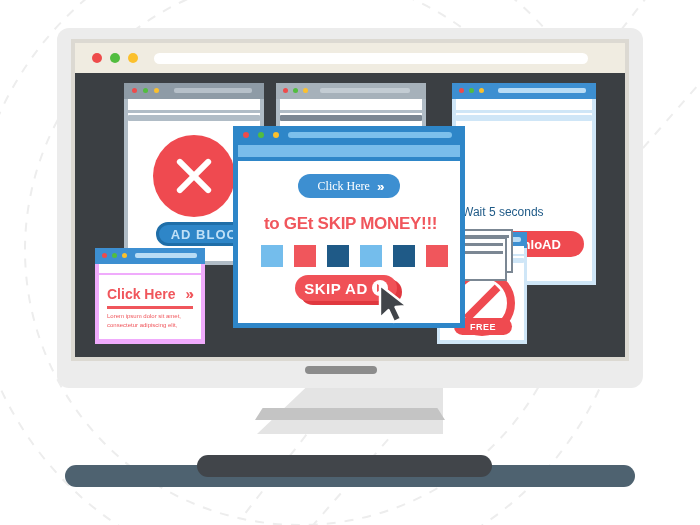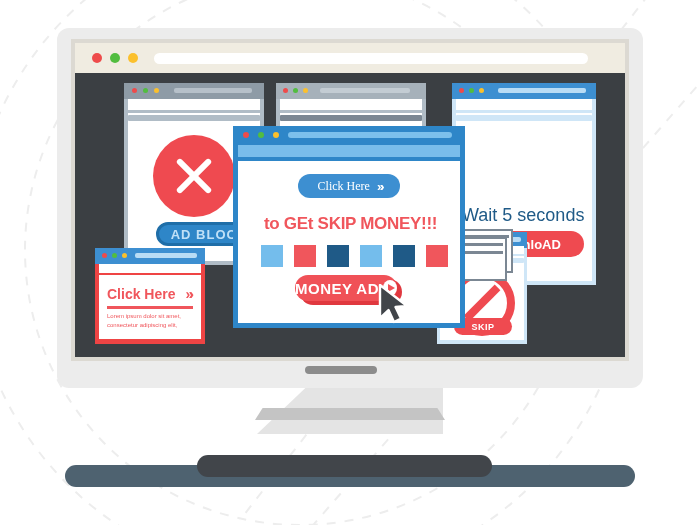--- a/index.html
+++ b/index.html
@@ -89,21 +89,21 @@
   #win-freeads .body{left:4px;top:30px;width:142px;height:126px;}
 
   
   #win-ads{left:452px;top:83px;width:144px;height:202px;background:#cfe6f7;}
   #win-ads .bar{background:#3d8fd1;}
   #win-ads .strip{left:46px;width:88px;background:#b9dcf5;}
   #win-ads .tabrow{top:16px;left:4px;width:136px;background:#ffffff;height:11px;}
   #win-ads .body{left:4px;top:30px;width:136px;height:168px;}
 
   
-  #win-click{left:95px;top:248px;width:110px;height:96px;background:#ef4444;}
+  #win-click{left:95px;top:248px;width:110px;height:96px;background:#f0abfc;}
   #win-click .bar{background:#3d8fd1;}
   #win-click .strip{left:40px;width:62px;background:#b9dcf5;}
   #win-click .tabrow{top:16px;left:4px;width:102px;background:#ffffff;height:9px;}
   #win-click .body{left:4px;top:27px;width:102px;height:64px;}
 
   
   #win-block{left:437px;top:232px;width:90px;height:112px;background:#cfe6f7;}
   #win-block .bar{background:#3d8fd1;}
   #win-block .strip{left:34px;width:50px;background:#b9dcf5;}
   #win-block .tabrow{top:14px;left:3px;width:84px;background:#ffffff;height:8px;}
@@ -163,21 +163,21 @@
   }
   .play b{
     width:0;height:0;border-left:7px solid #f05157;
     border-top:4.5px solid transparent;border-bottom:4.5px solid transparent;
     margin-left:2px;display:block;
   }
 
   .txt{position:absolute;white-space:nowrap;}
   .freeads{color:#f26d72;font-size:17px;letter-spacing:.5px;}
   .adsbig{color:#1f5a87;font-size:38px;font-weight:400;letter-spacing:-1px;}
-  .waitsec{color:#1f5a87;font-size:18px;}
+  .waitsec{color:#1f5a87;font-size:12px;}
   .money{color:#f0565c;font-size:17px;font-weight:600;letter-spacing:-.3px;}
   .clickred{color:#f0565c;font-size:14px;font-weight:600;}
   .lorem{color:#f0565c;font-size:6px;line-height:9px;width:92px;}
   .underline-red{position:absolute;background:#f0565c;height:3px;}
   .chev{letter-spacing:-4px;font-weight:700;}
 
   .swatch{position:absolute;width:22px;height:22px;}
 
   .cursor{position:absolute;width:34px;height:40px;}
 
@@ -268,21 +268,21 @@
         <span class="d" style="left:24px;background:#fbc02d;"></span>
         <span class="strip"></span>
       </div>
       <div class="tabrow"></div>
       <div class="body">
         <div class="tbar" style="left:0;top:2px;width:84px;height:5px;background:#cfe6f7;"></div>
         <div class="no-sign" style="left:9px;top:14px;">
           <i></i>
         </div>
         <div class="pill pill-block" style="left:14px;top:62px;width:58px;height:17px;">
-          <span>SKIP</span>
+          <span>FREE</span>
         </div>
       </div>
     </div>
 
     <div>
       <div class="stack-doc" style="left:382px;top:156px;width:56px;height:44px;"></div>
       <div class="stack-line" style="left:386px;top:162px;width:48px;"></div>
       <div class="stack-doc" style="left:376px;top:164px;width:56px;height:44px;"></div>
       <div class="stack-line" style="left:380px;top:170px;width:48px;"></div>
       <div class="stack-line" style="left:380px;top:178px;width:48px;"></div>
@@ -327,21 +327,21 @@
           <span class="swatch" style="left:23px;top:84px;background:#74bdec;"></span>
           <span class="swatch" style="left:56px;top:84px;background:#f0565c;"></span>
           <span class="swatch" style="left:89px;top:84px;background:#1f5a87;"></span>
           <span class="swatch" style="left:122px;top:84px;background:#74bdec;"></span>
           <span class="swatch" style="left:155px;top:84px;background:#1f5a87;"></span>
           <span class="swatch" style="left:188px;top:84px;background:#f0565c;"></span>
         </div>
 
         <div class="pill pill-skip-shadow" style="left:62px;top:118px;width:102px;height:26px;"></div>
         <div class="pill pill-skip" style="left:57px;top:114px;width:102px;height:26px;">
-          <span>MONEY AD</span>
+          <span>SKIP AD</span>
           <span class="play">
               <b></b>
             </span>
         </div>
 
       </div>
     </div>
 
     <svg class="cursor" style="left:302px;top:211px;" viewBox="0 0 34 40">
       <path d="M3 1 L3 34 L11.5 26 L17 38 L24 34.5 L18.5 23 L30 22 Z" fill="#41454a" stroke="#ffffff" stroke-width="2.4" stroke-linejoin="round"></path>

